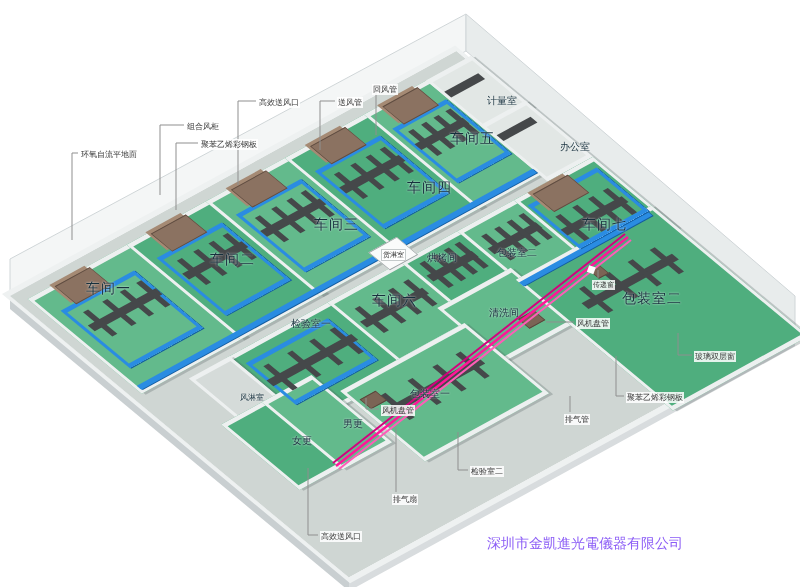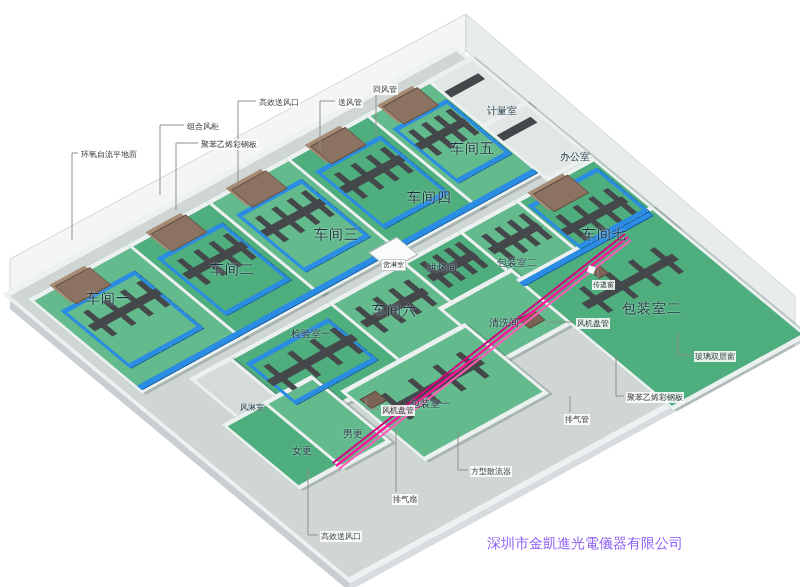--- a/index.html
+++ b/index.html
@@ -22,21 +22,21 @@
   .tree i{position:absolute;width:9px;height:38px;background:#45484a;top:-15px;}
   .tree i:nth-child(1){left:10%;} .tree i:nth-child(2){left:38%;}
   .tree i:nth-child(3){left:64%;} .tree i:nth-child(4){left:88%;}
   .bar{position:absolute;background:#45484a;height:9px;}
   .ahu{position:absolute;width:60px;height:26px;background:#8b7261;border:1px solid #5f4c40;
        box-shadow:-4px -4px 0 #a58a74;}
   .fcu{position:absolute;width:26px;height:13px;background:#7b6455;border:1px solid #55443a;}
   .wbox{position:absolute;background:#fafbfb;border:1px solid #9aa0a2;}
   
   .lbl{position:absolute;z-index:6;color:#16303d;font-size:10px;white-space:nowrap;
-       text-shadow:0 0 2px rgba(255,255,255,.9);margin-top:10px;}
+       text-shadow:0 0 2px rgba(255,255,255,.9);}
   .lbl.big{font-size:14px;letter-spacing:1px;}
   .lbl.sm{font-size:7px;background:#ffffff;padding:0 1px;border:1px solid #c5cacb;color:#333;}
   .call{position:absolute;z-index:6;color:#3a3a3a;font-size:8px;white-space:nowrap;
         background:rgba(255,255,255,.85);padding:0 1px;}
   #title{position:absolute;left:487px;top:535px;z-index:7;color:#8b5cf6;
          font-family:"Liberation Serif","DejaVu Serif",serif;
          font-size:14px;line-height:18px;white-space:nowrap;}
 </style>
 </head>
 <body>
@@ -217,21 +217,21 @@
 
   <span class="call" style="left:80px;top:149px">环氧自流平地面</span>
   <span class="call" style="left:186px;top:121px">组合风柜</span>
   <span class="call" style="left:200px;top:139px">聚苯乙烯彩钢板</span>
   <span class="call" style="left:258px;top:97px">高效送风口</span>
   <span class="call" style="left:337px;top:97px">送风管</span>
   <span class="call" style="left:372px;top:84px">回风管</span>
   <span class="call" style="left:381px;top:405px">风机盘管</span>
   <span class="call" style="left:576px;top:318px">风机盘管</span>
   <span class="call" style="left:392px;top:494px">排气扇</span>
-  <span class="call" style="left:470px;top:466px">方型散流器</span>
+  <span class="call" style="left:470px;top:466px">检验室二</span>
   <span class="call" style="left:320px;top:531px">高效送风口</span>
   <span class="call" style="left:564px;top:414px">排气管</span>
   <span class="call" style="left:694px;top:351px">玻璃双层窗</span>
   <span class="call" style="left:626px;top:392px">聚苯乙烯彩钢板</span>
   <span class="call" style="left:592px;top:280px;font-size:7px">传递窗</span>
 
   <div id="title">
     <div>深圳市金凱進光電儀器有限公司</div>
   </div>
 

